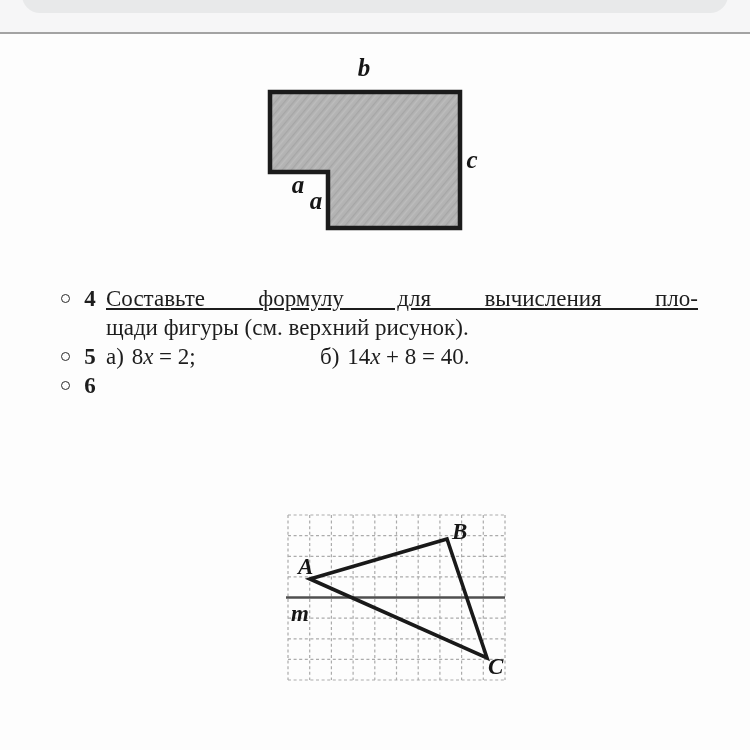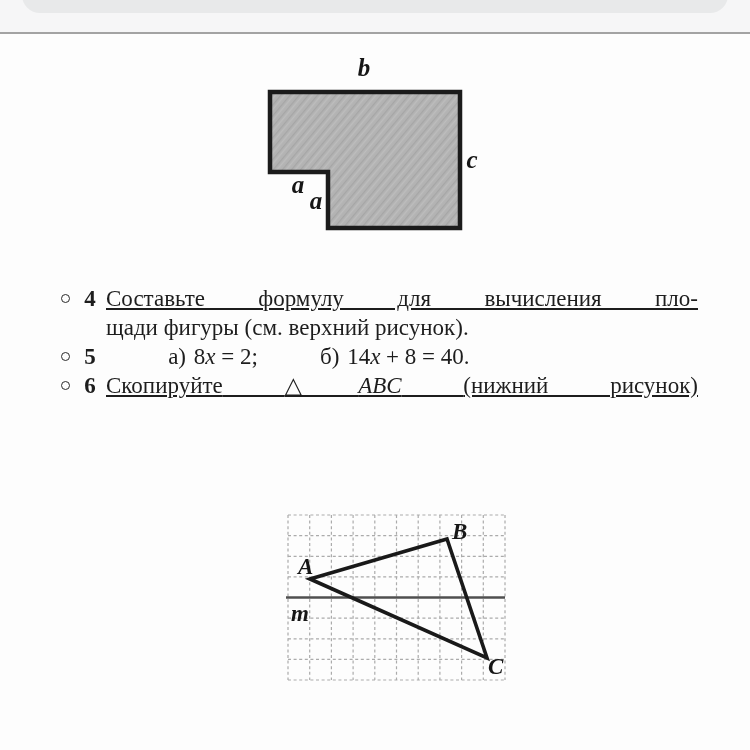--- a/index.html
+++ b/index.html
@@ -19,21 +19,21 @@
                 font-size:23px;fill:#161616;}
   
   .exercises{position:absolute;left:58px;top:284px;width:640px;font-size:23px;line-height:29px;}
   .exercise{display:flex;align-items:flex-start;}
   .bullet-cell{width:16px;padding-top:10px;flex:none;}
   .bullet{display:block;width:7px;height:7px;margin-left:3px;border:1.6px solid #2a2a2a;
           border-radius:50%;}
   .num-cell{width:32px;flex:none;text-align:center;font-weight:bold;}
   .body-cell{flex:1;min-width:0;}
   .jline{text-align:justify;text-align-last:justify;text-decoration:underline;}
-  .eq-a{display:inline-block;width:214px;text-align:center;}
+  .eq-a{display:inline-block;width:214px;}
   .eq-label{margin-right:2px;}
   i{font-style:italic;}
 </style>
 </head>
 <body>
 
 <div class="page">
 
   <div class="top-strip">
     <div class="top-card"></div>
@@ -82,25 +82,20 @@
         </div>
       </div>
     </div>
 
     <div class="exercise">
       <span class="bullet-cell">
         <span class="bullet"></span>
       </span>
       <span class="num-cell">6</span>
       <div class="body-cell">
-        <div class="jline">
-          <span>Скопируйте</span>
-          <span>△</span><i>ABC</i>
-          <span>(нижний рисунок)</span>
-        </div>
       </div>
     </div>
 
   </div>
 
   <div class="figure-bottom">
     <svg width="228" height="178" viewBox="0 0 228 178">
       <g stroke="#ababab" stroke-width="1.2" stroke-dasharray="3 2.6">
         <line x1="4" y1="7" x2="4" y2="172"></line>
           <line x1="25.7" y1="7" x2="25.7" y2="172"></line>

